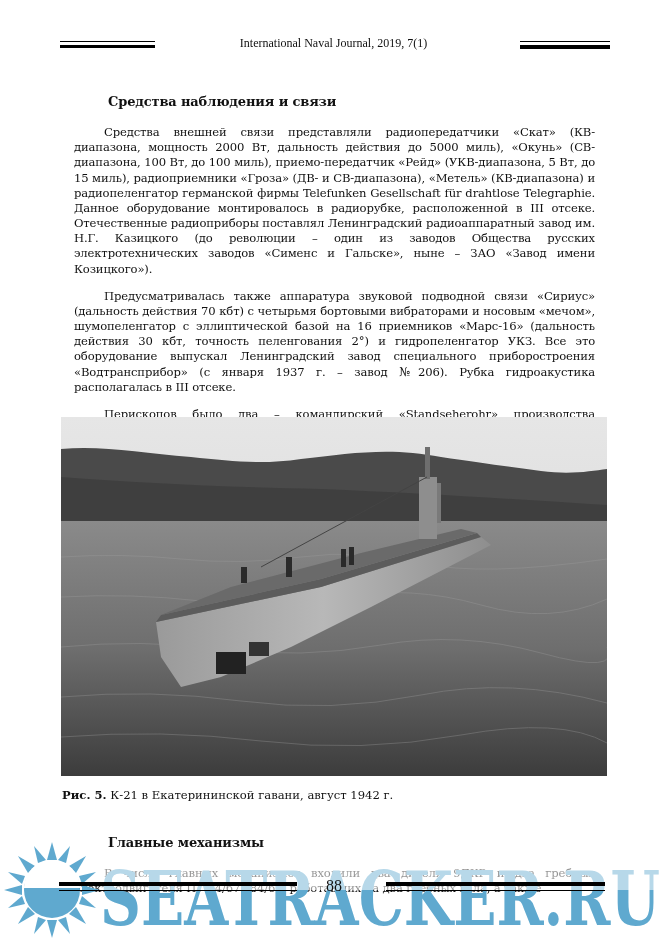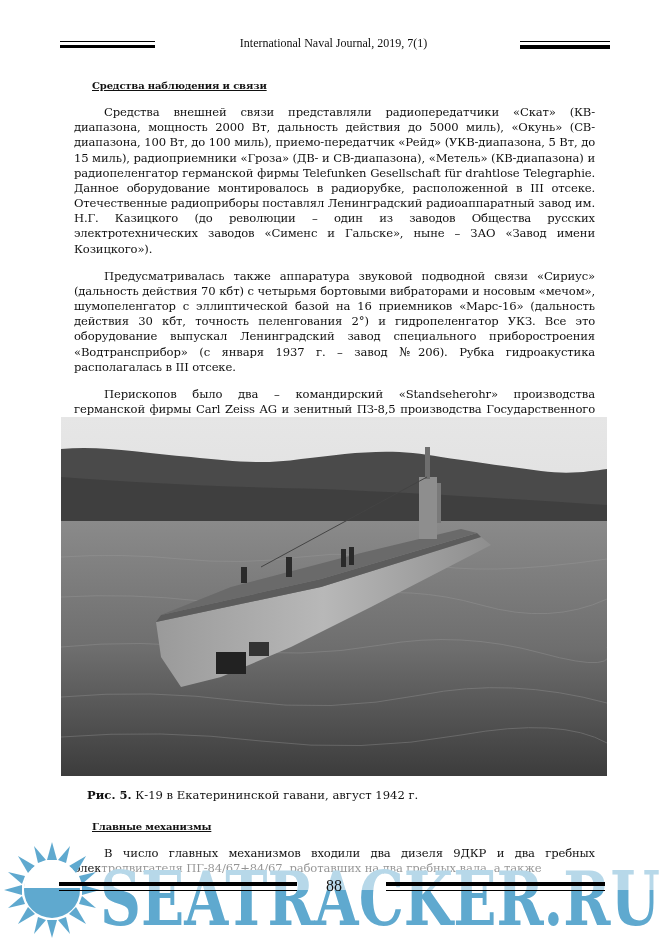--- a/index.html
+++ b/index.html
@@ -4,25 +4,25 @@
 <style>
   html, body { margin: 0; padding: 0; background: #ffffff; }
   body { width: 667px; height: 939px; position: relative; overflow: hidden;
          font-family: "DejaVu Serif", "Liberation Serif", serif; color: #111; }
   .hdr-line { position: absolute; background: #000; }
   .hdr-title { position: absolute; top: 36px; left: 0; width: 667px; text-align: center;
                font-family: "Liberation Serif", serif; font-size: 12px; color: #111; }
   .text-block { position: absolute; left: 62px; width: 545px; font-size: 11.6px; line-height: 15.15px;
                 letter-spacing: -0.15px; }
   .text-block p { margin: 12px; text-align: justify; text-indent: 30px; }
-  .heading { font-weight: bold; text-indent: 30px; margin: 0; font-size: 10px; text-decoration: underline; }
+  .heading { font-weight: bold; text-indent: 30px; margin: 16px; font-size: 13px; }
   .photo { position: absolute; left: 61px; top: 417px; width: 546px; height: 359px; overflow: hidden;
            background: #777; }
   .caption { position: absolute; left: 62px; top: 788px; font-size: 11.6px; }
-  .caption b { font-weight: bold; margin-left: 25px; }
+  .caption b { font-weight: bold; }
   .page-num { position: absolute; left: 326px; top: 877px; font-family: "Liberation Serif", serif;
               font-size: 16px; color: #111; z-index: 3; }
   .watermark { position: absolute; left: 0; top: 840px; width: 667px; height: 99px; z-index: 2; pointer-events: none; }
   .footer-lines { position: absolute; z-index: 4; background: #000; }
 </style>
 </head>
 <body>
 
 <div class="hdr-line" style="left:60px;top:41px;width:95px;height:1px;"></div>
 <div class="hdr-line" style="left:60px;top:45px;width:95px;height:3px;"></div>
@@ -87,21 +87,21 @@
       <rect x="225" y="140" width="6" height="20"></rect>
       <rect x="280" y="132" width="5" height="18"></rect>
       <rect x="288" y="130" width="5" height="18"></rect>
     </g>
 
     <path d="M200 150 L366 60" stroke="#444" stroke-width="1"></path>
   </svg>
 </div>
 
 <div class="caption">
-  <b>Рис. 5.</b><span> К-19 в Екатерининской гавани, август 1942 г.</span>
+  <b>Рис. 5.</b><span> К-21 в Екатерининской гавани, август 1942 г.</span>
 </div>
 
 <div class="text-block" style="top:819px;">
   <div class="heading">Главные механизмы</div>
   <p>В число главных механизмов входили два дизеля 9ДКР и два гребных электродвигателя ПГ-84/67+84/67, работавших на два гребных вала, а также</p>
 </div>
 
 <div class="watermark">
   <svg width="667" height="99" viewBox="0 0 667 99">
     <g fill="#5fa9cf">

